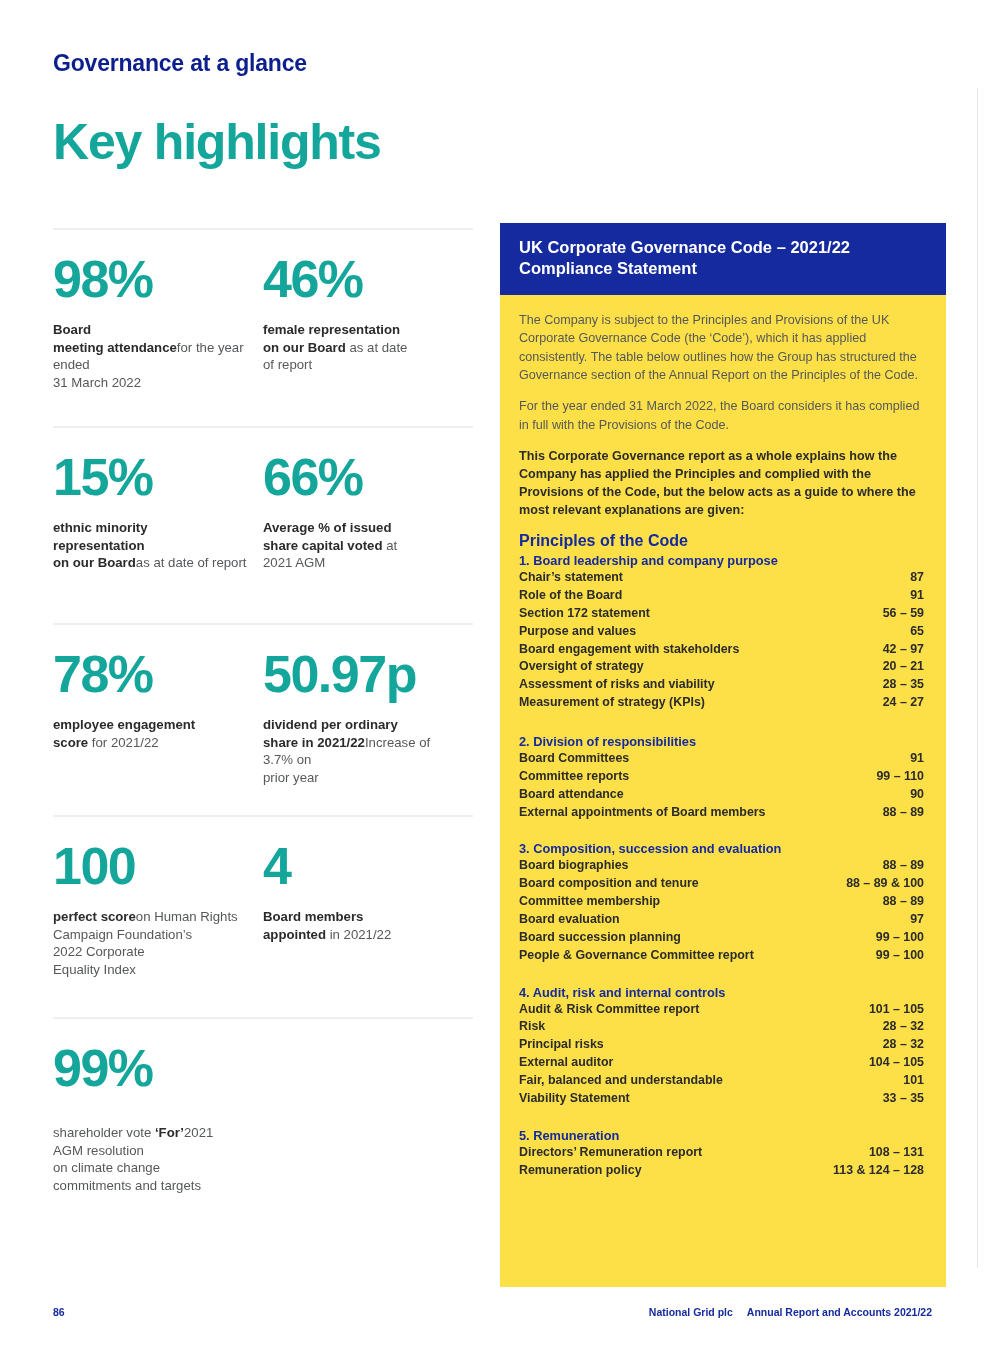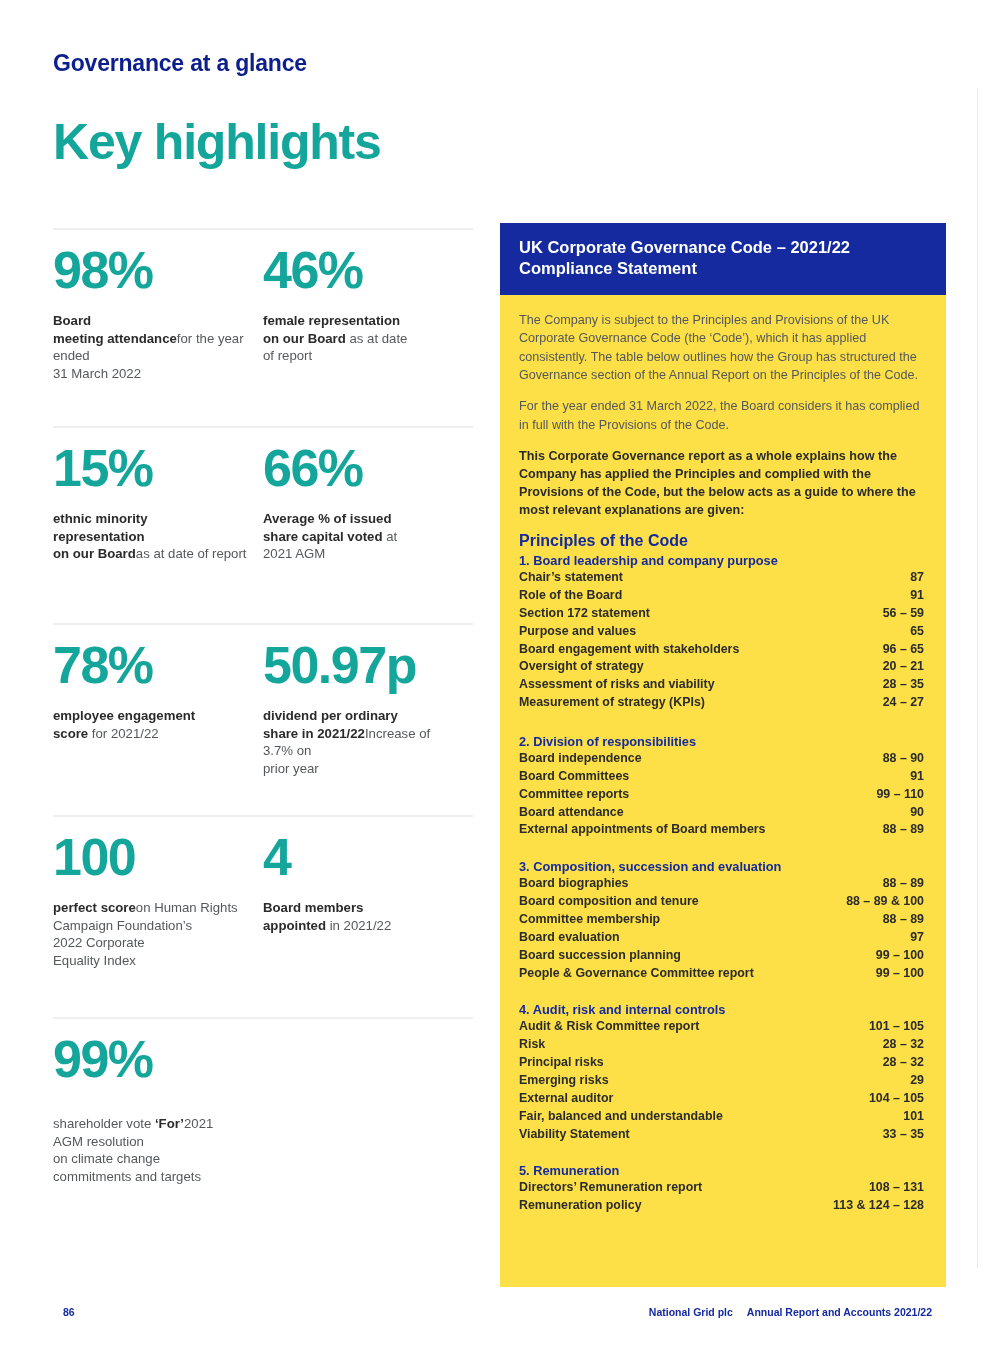--- a/index.html
+++ b/index.html
@@ -72,20 +72,21 @@
     padding-top: 14px;
     padding-right: 14px;
   }
   .stat-value {
     font-size: 52px;
     font-weight: bold;
     color: #14a59b;
     line-height: 1.0;
     letter-spacing: -1.5px;
     margin-bottom: 16px;
+    margin-top: 9px;
   }
   .stat-desc {
     font-size: 13.2px;
     line-height: 1.33;
     color: #55585a;
   }
   .stat-desc b {
     color: #2b2b2b;
     font-weight: bold;
   }
@@ -156,21 +157,21 @@
     gap: 16px;
   }
   .code-label { padding-right: 10px; }
   .code-page { white-space: nowrap; }
 
   .group-sec1 { margin-bottom: 22px; }
 
   
   .footer-page {
     position: absolute;
-    left: 63px;
+    left: 53px;
     top: 1306px;
     font-size: 10.5px;
     font-weight: bold;
     color: #152a9e;
   }
   .footer-right {
     position: absolute;
     right: 52px;
     top: 1306px;
     font-size: 10.5px;
@@ -288,42 +289,38 @@
             <div class="code-row">
               <span class="code-label">Section 172 statement</span>
               <span class="code-page">56 – 59</span>
             </div>
             <div class="code-row">
               <span class="code-label">Purpose and values</span>
               <span class="code-page">65</span>
             </div>
             <div class="code-row">
               <span class="code-label">Board engagement with stakeholders</span>
-              <span class="code-page">96 – 65</span>
+              <span class="code-page">42 – 97</span>
             </div>
             <div class="code-row">
               <span class="code-label">Oversight of strategy</span>
               <span class="code-page">20 – 21</span>
             </div>
             <div class="code-row">
               <span class="code-label">Assessment of risks and viability</span>
               <span class="code-page">28 – 35</span>
             </div>
             <div class="code-row">
               <span class="code-label">Measurement of strategy (KPIs)</span>
               <span class="code-page">24 – 27</span>
             </div>
           </div>
           <div class="group">
             <div class="group-title">2. Division of responsibilities</div>
             <div class="code-row">
-              <span class="code-label">Board independence</span>
-              <span class="code-page">88 – 90</span>
-            </div>
-            <div class="code-row">
               <span class="code-label">Board Committees</span>
               <span class="code-page">91</span>
             </div>
             <div class="code-row">
               <span class="code-label">Committee reports</span>
               <span class="code-page">99 – 110</span>
             </div>
             <div class="code-row">
               <span class="code-label">Board attendance</span>
               <span class="code-page">90</span>
@@ -366,24 +363,20 @@
               <span class="code-label">Audit &amp; Risk Committee report</span>
               <span class="code-page">101 – 105</span>
             </div>
             <div class="code-row">
               <span class="code-label">Risk</span>
               <span class="code-page">28 – 32</span>
             </div>
             <div class="code-row">
               <span class="code-label">Principal risks</span>
               <span class="code-page">28 – 32</span>
-            </div>
-            <div class="code-row">
-              <span class="code-label">Emerging risks</span>
-              <span class="code-page">29</span>
             </div>
             <div class="code-row">
               <span class="code-label">External auditor</span>
               <span class="code-page">104 – 105</span>
             </div>
             <div class="code-row">
               <span class="code-label">Fair, balanced and understandable</span>
               <span class="code-page">101</span>
             </div>
             <div class="code-row">

